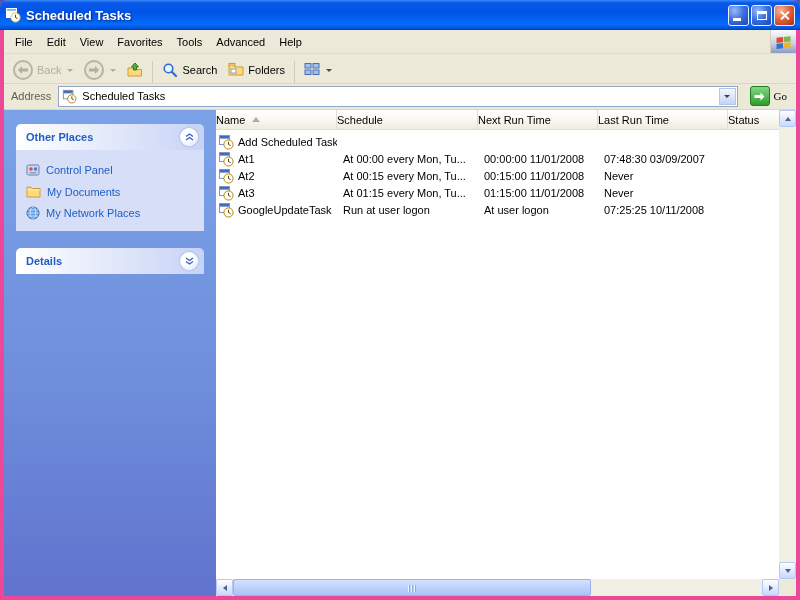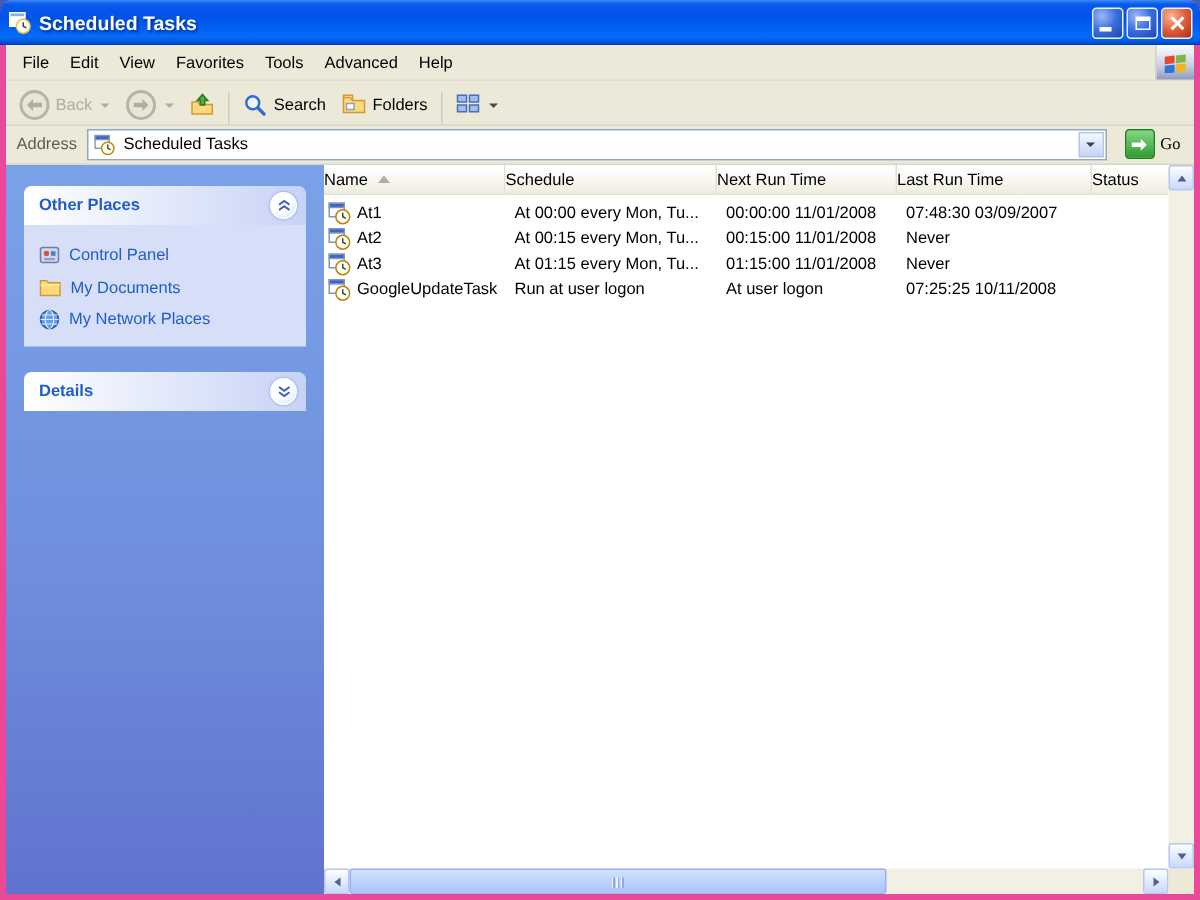--- a/index.html
+++ b/index.html
@@ -310,20 +310,37 @@
             <div class="hcell c3">
                 <span>Last Run Time</span>
               </div>
             <div class="hcell c4">
                 <span>Status</span>
               </div>
           </div>
 
           <div class="rows">
 
+            <div class="row">
+              <div class="cell name c0">
+                <span class="icon16">
+                  <svg width="16" height="16" viewBox="0 0 16 16">
+                      <rect x="1.5" y="1.5" width="10" height="9" fill="#fdfdff" stroke="#8496b8"></rect>
+                      <rect x="1.5" y="1.5" width="10" height="2.8" fill="#3764cf" stroke="#8496b8"></rect>
+                      <circle cx="10.5" cy="10.5" r="4.6" fill="#fffef2" stroke="#b9860a"></circle>
+                      <path d="M10.5 7.8 V10.5 L12.6 11.6" stroke="#444" stroke-width="1" fill="none"></path>
+                    </svg>
+                </span>
+                <span>Add Scheduled Task</span>
+              </div>
+              <div class="cell c1"></div>
+              <div class="cell c2"></div>
+              <div class="cell c3"></div>
+              <div class="cell c4"></div>
+            </div>
 
             <div class="row">
               <div class="cell name c0">
                 <span class="icon16">
                   <svg width="16" height="16" viewBox="0 0 16 16">
                       <rect x="1.5" y="1.5" width="10" height="9" fill="#fdfdff" stroke="#8496b8"></rect>
                       <rect x="1.5" y="1.5" width="10" height="2.8" fill="#3764cf" stroke="#8496b8"></rect>
                       <circle cx="10.5" cy="10.5" r="4.6" fill="#fffef2" stroke="#b9860a"></circle>
                       <path d="M10.5 7.8 V10.5 L12.6 11.6" stroke="#444" stroke-width="1" fill="none"></path>
                     </svg>

